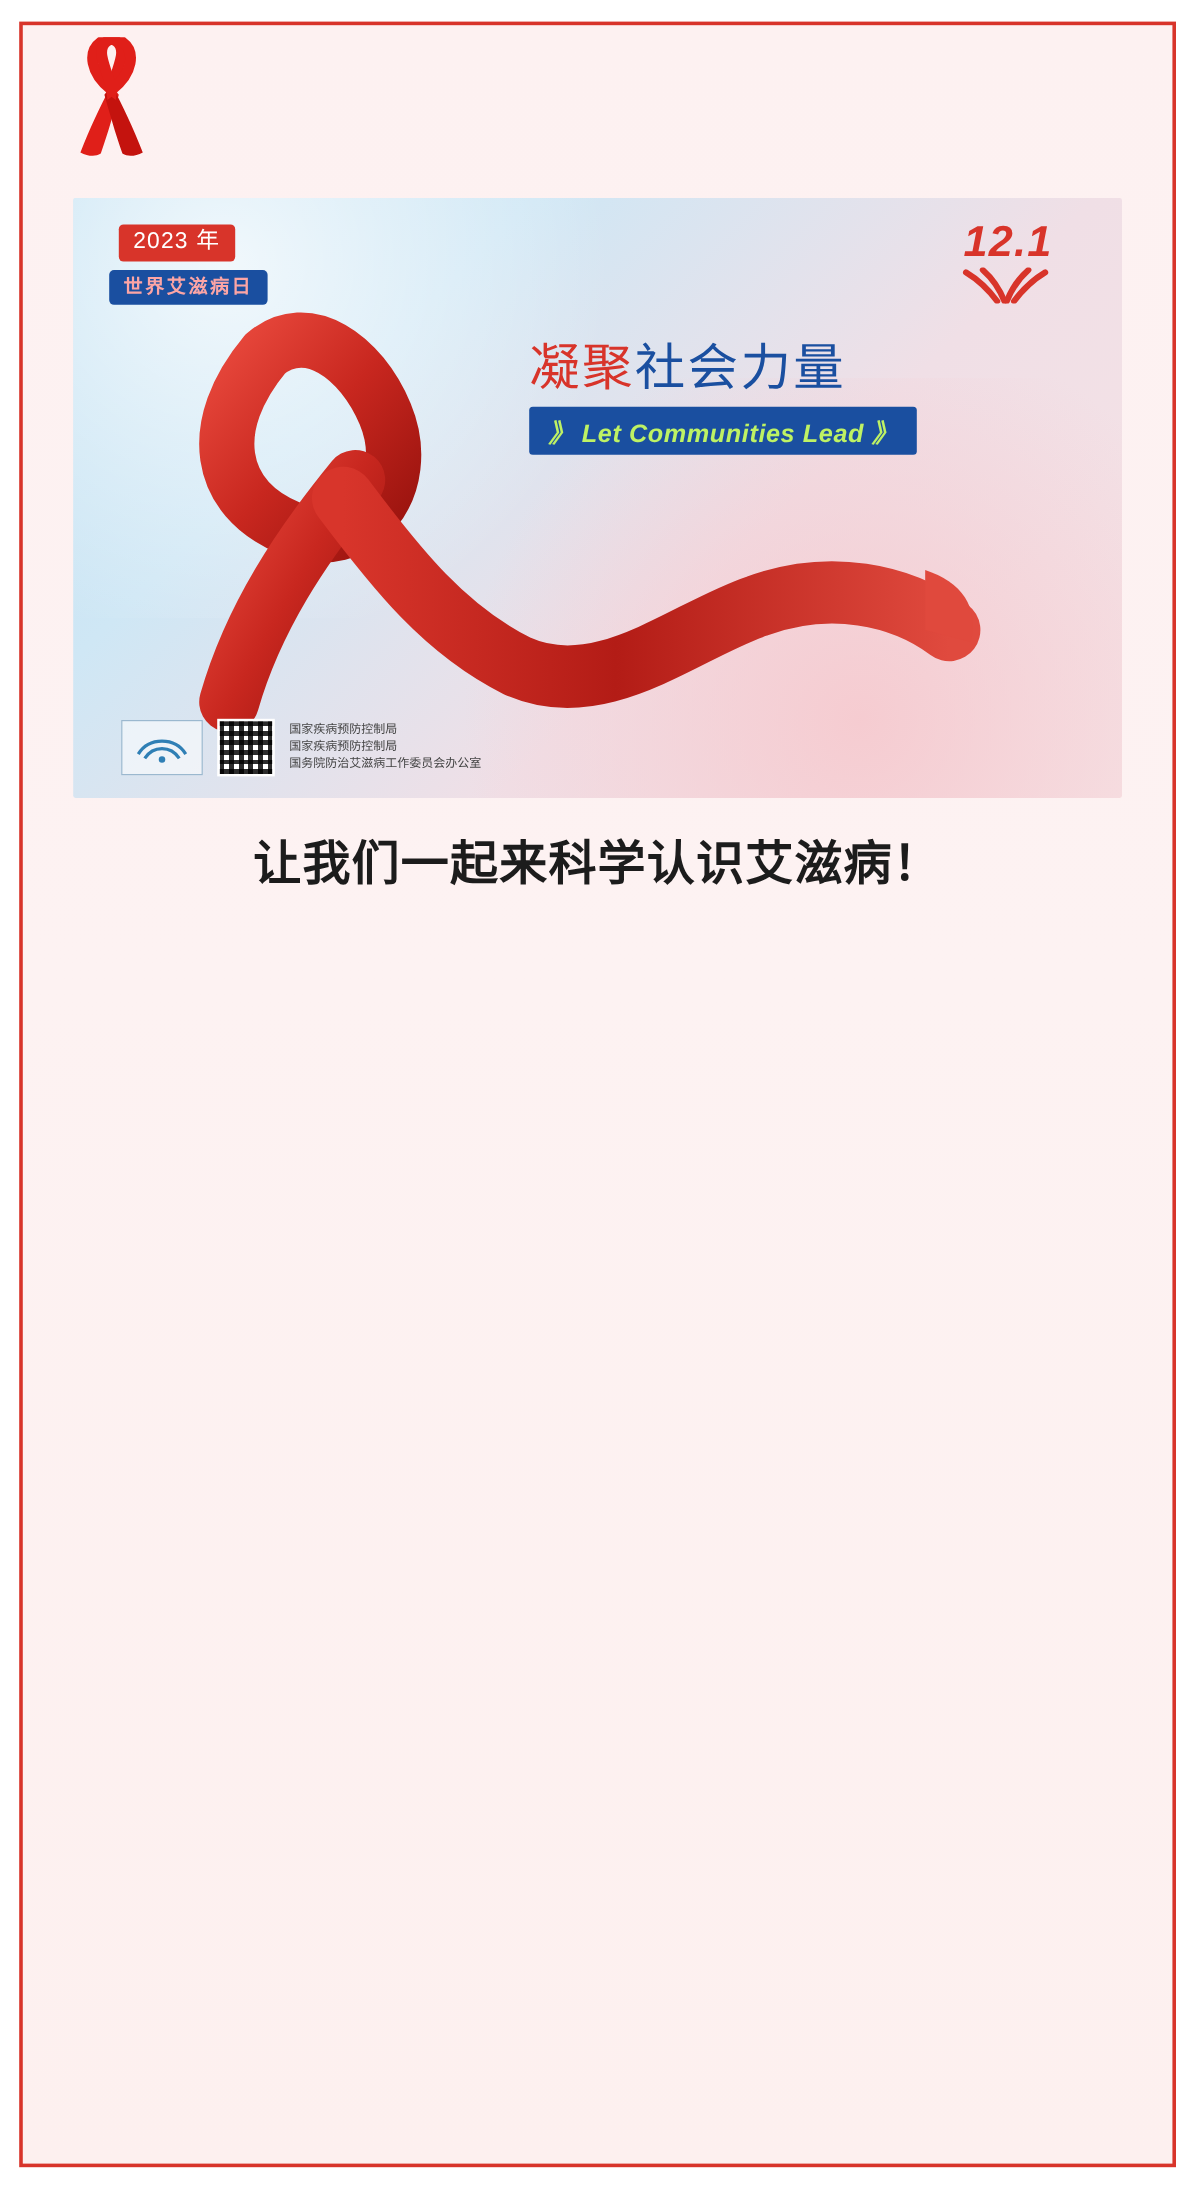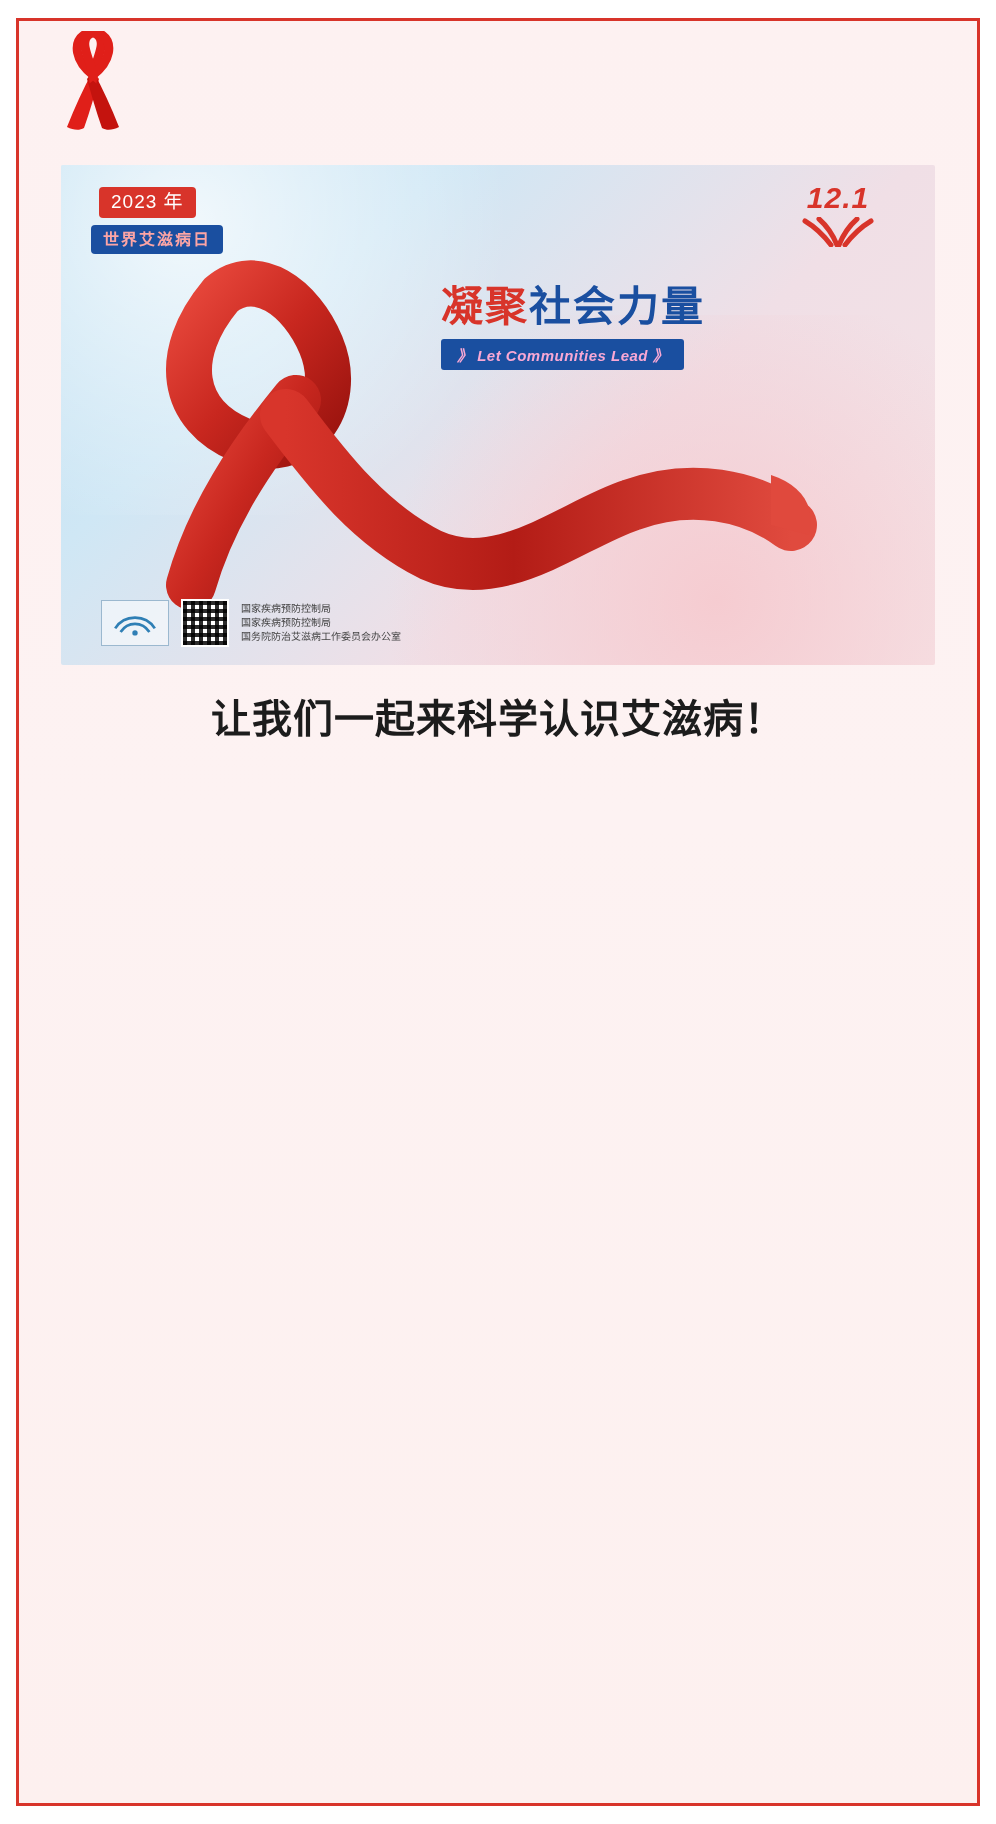--- a/index.html
+++ b/index.html
@@ -122,25 +122,26 @@
   }
 
   .date-mark {
     position: absolute;
     right: 58px;
     top: 18px;
     text-align: center;
     color: #d8342a;
   }
   .date-mark .dm-text {
-    font-size: 30px;
+    font-size: 36px;
     font-weight: bold;
     font-style: italic;
     letter-spacing: 1px;
     line-height: 1;
+    text-align: right;
   }
   .date-mark .dm-hands {
     margin-top: 4px;
     width: 78px;
     height: 30px;
   }
 
   
   .big-ribbon {
     position: absolute;
@@ -151,21 +152,21 @@
   }
 
   .poster-title {
     position: absolute;
     left: 380px;
     top: 120px;
     width: 380px;
   }
   .pt-line1 {
     font-size: 42px;
-    font-weight: bold;
+    font-weight: normal;
     letter-spacing: 2px;
     line-height: 1.05;
     color: #1a4fa0;
   }
   .pt-line1 .accent {
     color: #d8342a;
   }
   .pt-line2 {
     margin-top: 6px;
     font-size: 42px;
@@ -174,22 +175,22 @@
     line-height: 1.05;
     color: #1a4fa0;
   }
   .pt-line2 .accent {
     color: #d8342a;
   }
   .pt-en {
     margin-top: 10px;
     display: inline-block;
     background: #1a4fa0;
-    color: #f9a8d4;
-    font-size: 15px;
+    color: #bef264;
+    font-size: 21px;
     font-style: italic;
     font-weight: bold;
     padding: 5px 16px;
     border-radius: 3px;
     letter-spacing: 0.5px;
   }
 
   .poster-footer {
     position: absolute;
     left: 40px;

